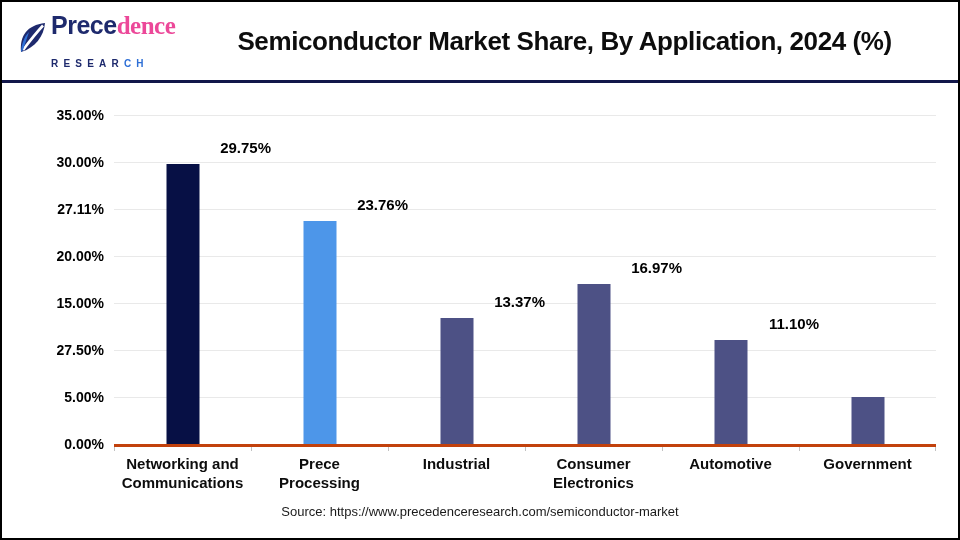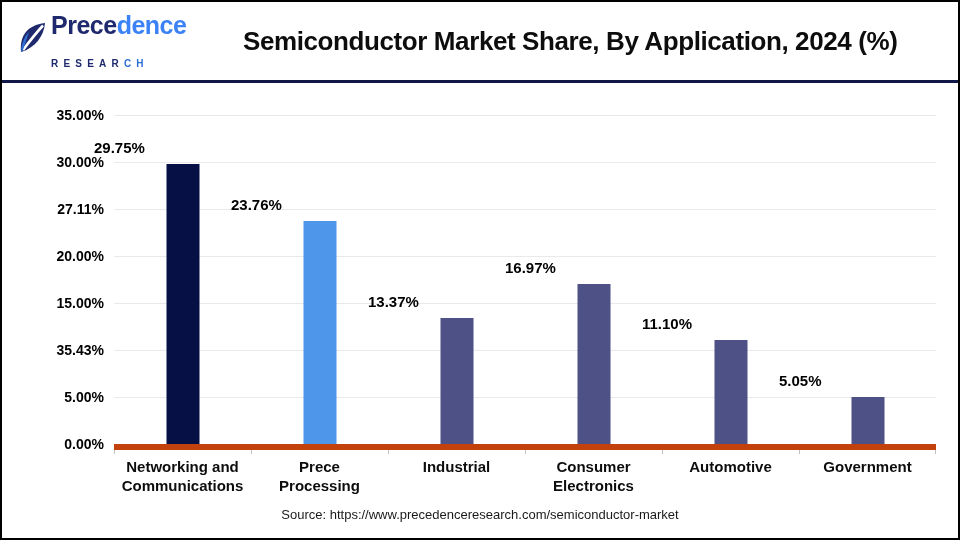--- a/index.html
+++ b/index.html
@@ -10,21 +10,21 @@
     background:#fff;
     font-family:"Liberation Sans", sans-serif;
     position:relative; overflow:hidden;
     margin:0;
   }
   
   .header { height:78px; display:flex; align-items:center; }
   .logo { display:flex; align-items:center; margin-left:14px; gap:3px; }
   .logo-text { display:flex; flex-direction:column; }
   .logo-name { font-size:25px; font-weight:bold; letter-spacing:-0.5px; line-height:1; color:#1e2a6d; }
-  .logo-name .accent { color:#3b82f6; }
+  .logo-name .accent { color:#ec4899;font-family:Liberation Serif, serif; }
   .logo-sub { font-size:10px; font-weight:bold; letter-spacing:5.2px; margin-top:20px; color:#1e2a6d; }
   .logo-sub .accent { color:#2e6fd6; }
   .title {
     flex:1; text-align:center;
     font-size:26px; font-weight:bold; color:#0d0d0d;
     letter-spacing:-0.4px; padding-right:4px; line-height:1.1;
   }
   .divider { height:3px; background:#12174a; }
 
   
@@ -32,24 +32,24 @@
   .y-axis { width:84px; position:relative; height:329px; flex:none; }
   .y-label {
     position:absolute; right:10px; transform:translateY(-50%);
     font-size:14px; font-weight:bold; color:#000; white-space:nowrap;
   }
   .plot { flex:1; position:relative; height:329px; display:flex; }
   .gridline { position:absolute; left:0; right:0; height:1px; background:#e9e9e9; }
   .bar-col { flex:1; position:relative; height:100%; }
   .bar { position:absolute; bottom:0; left:50%; transform:translateX(-50%); width:33px; }
   .bar-value {
-    position:absolute; left:-20px; right:-20px; text-align:left;
+    position:absolute; left:-20px; right:-20px; text-align:right;
     font-size:15px; font-weight:bold; color:#000; white-space:nowrap;
   }
-  .x-row { display:flex; margin:0 22px 0 112px; border-top:6px solid #c2410c; }
+  .x-row { display:flex; margin:0 22px 0 112px; border-top:3px solid #c2410c; }
   .x-cell {
     flex:1; position:relative; padding:7px 6px 0 6px; text-align:center;
     font-size:15px; font-weight:bold; color:#0d0d0d; line-height:19px;
   }
   .x-cell::before { content:""; position:absolute; top:0; left:0; width:1px; height:4px; background:#c2c2c2; }
   .x-cell:last-child::after { content:""; position:absolute; top:0; right:0; width:1px; height:4px; background:#c2c2c2; }
 
   
   .footer { margin-top:12px; text-align:center; font-size:13px; color:#1a1a1a; }
 </style>
@@ -77,21 +77,21 @@
 
   <div class="divider"></div>
 
   <div class="chart-row">
     <div class="y-axis" id="y-axis">
         <div class="y-label" style="top: 0px;">35.00%</div>
         <div class="y-label" style="top: 47px;">30.00%</div>
         <div class="y-label" style="top: 94px;">27.11%</div>
         <div class="y-label" style="top: 141px;">20.00%</div>
         <div class="y-label" style="top: 188px;">15.00%</div>
-        <div class="y-label" style="top: 235px;">35.43%</div>
+        <div class="y-label" style="top: 235px;">27.50%</div>
         <div class="y-label" style="top: 282px;">5.00%</div>
         <div class="y-label" style="top: 329px;">0.00%</div>
       </div>
     <div class="plot" id="plot">
         <div class="gridline" style="top: 0px;"></div>
         <div class="gridline" style="top: 47px;"></div>
         <div class="gridline" style="top: 94px;"></div>
         <div class="gridline" style="top: 141px;"></div>
         <div class="gridline" style="top: 188px;"></div>
         <div class="gridline" style="top: 235px;"></div>
@@ -111,21 +111,20 @@
         <div class="bar-col">
           <div class="bar" style="height: 160px; background: rgb(77, 81, 133);"></div>
           <div class="bar-value" style="bottom: 168px;">16.97%</div>
         </div>
         <div class="bar-col">
           <div class="bar" style="height: 104px; background: rgb(77, 81, 133);"></div>
           <div class="bar-value" style="bottom: 112px;">11.10%</div>
         </div>
         <div class="bar-col">
           <div class="bar" style="height: 47px; background: rgb(77, 81, 133);"></div>
-          <div class="bar-value" style="bottom: 55px;">5.05%</div>
         </div>
       </div>
   </div>
 
   <div class="x-row" id="x-axis">
       <div class="x-cell">Networking and Communications</div>
       <div class="x-cell">Prece Processing</div>
       <div class="x-cell">Industrial</div>
       <div class="x-cell">Consumer Electronics</div>
       <div class="x-cell">Automotive</div>

